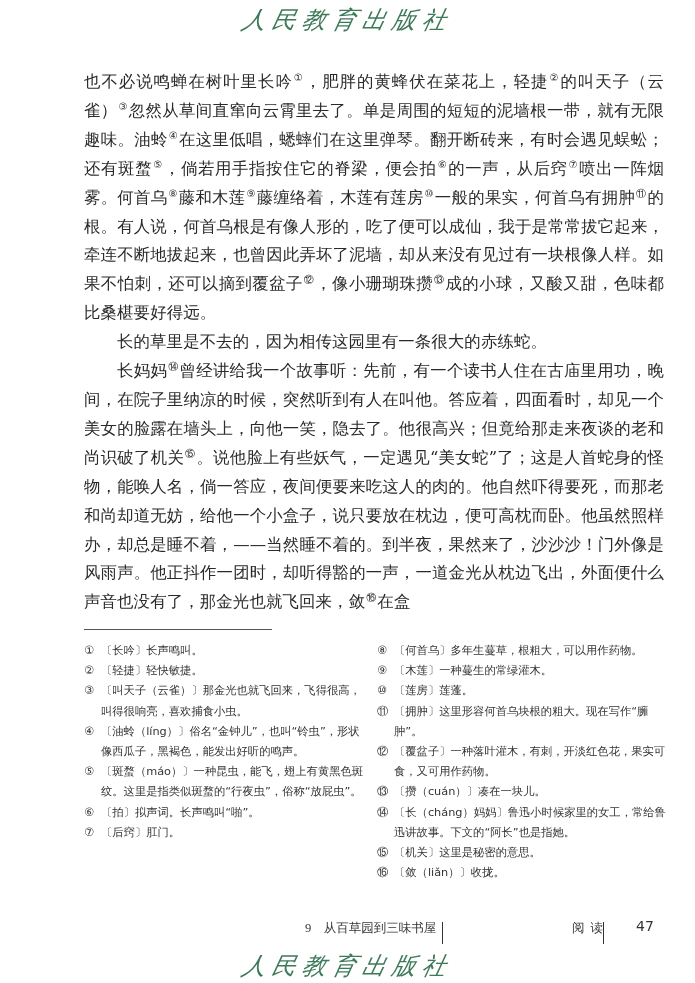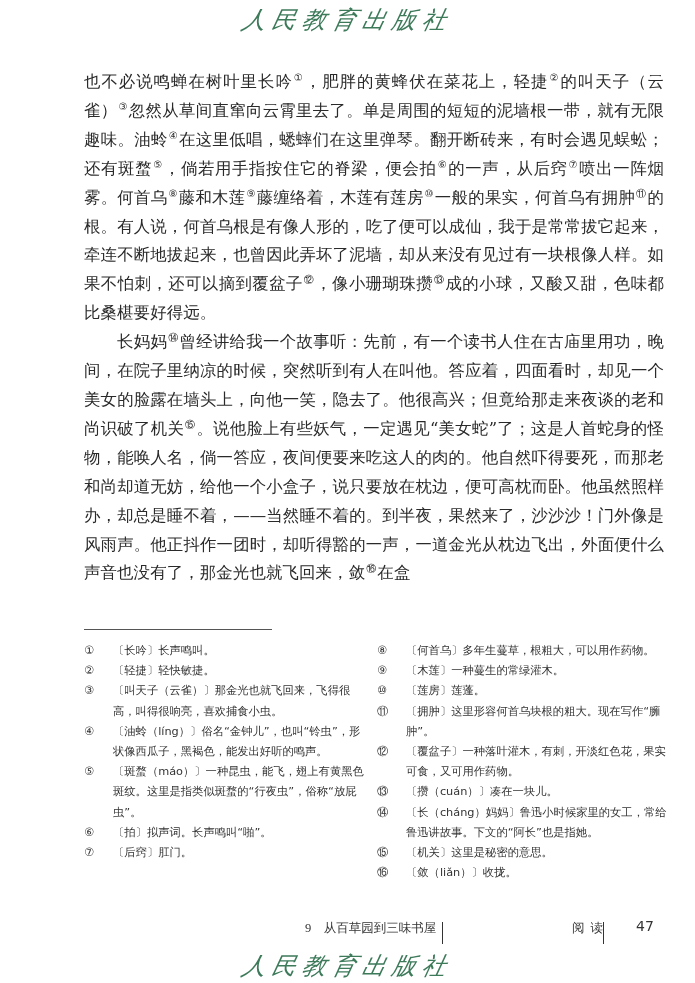--- a/index.html
+++ b/index.html
@@ -14,35 +14,36 @@
   .para { font-size: 16.4px; line-height: 28.9px; text-align: justify; text-align-last: left;
           margin: 0; letter-spacing: 0.15px; }
   .para.indent { text-indent: 33px; }
   sup.fn { font-size: 10px; line-height: 0; vertical-align: 6px; margin: 0 1px; }
   .rule { position: absolute; left: 84px; top: 629px; width: 188px; height: 1px; background: #555; }
   .notes { position: absolute; top: 641px; width: 300px; font-family: "DejaVu Sans", "Liberation Sans", sans-serif; font-size: 11.3px; line-height: 20.2px; color: #333; }
   .notes-left { left: 84px; width: 280px; }
   .notes-right { left: 377px; width: 290px; }
   .note { display: flex; margin: 0; }
   .note .num { flex: 0 0 auto; width: 17px; }
-  .note .txt { flex: 1; margin-left: 12px; }
+  .note .txt { flex: 1; }
   .footer { position: absolute; top: 920px; font-family: "DejaVu Serif", serif; font-size: 12.5px; color: #333; }
   .footer-chapter { left: 305px; font-family: Liberation Serif, serif; }
   .footer-sep1 { position: absolute; left: 442px; top: 922px; width: 1px; height: 22px; background: #333; }
   .footer-section { left: 572px; letter-spacing: 6px; }
   .footer-sep2 { position: absolute; left: 603px; top: 922px; width: 1px; height: 22px; background: #333; }
   .footer-page { left: 636px; font-size: 14px; top: 918px; font-family: "DejaVu Sans", sans-serif; }
 </style>
 </head>
 <body>
 
 <div class="publisher pub-top">人民教育出版社</div>
 
 <div class="body-text" id="body-text">
     <p class="para"><span>也不必说鸣蝉在树叶里长吟</span><sup class="fn">①</sup><span>，肥胖的黄蜂伏在菜花上，轻捷</span><sup class="fn">②</sup><span>的叫天子（云雀）</span><sup class="fn">③</sup><span>忽然从草间直窜向云霄里去了。单是周围的短短的泥墙根一带，就有无限趣味。油蛉</span><sup class="fn">④</sup><span>在这里低唱，蟋蟀们在这里弹琴。翻开断砖来，有时会遇见蜈蚣；还有斑蝥</span><sup class="fn">⑤</sup><span>，倘若用手指按住它的脊梁，便会拍</span><sup class="fn">⑥</sup><span>的一声，从后窍</span><sup class="fn">⑦</sup><span>喷出一阵烟雾。何首乌</span><sup class="fn">⑧</sup><span>藤和木莲</span><sup class="fn">⑨</sup><span>藤缠络着，木莲有莲房</span><sup class="fn">⑩</sup><span>一般的果实，何首乌有拥肿</span><sup class="fn">⑪</sup><span>的根。有人说，何首乌根是有像人形的，吃了便可以成仙，我于是常常拔它起来，牵连不断地拔起来，也曾因此弄坏了泥墙，却从来没有见过有一块根像人样。如果不怕刺，还可以摘到覆盆子</span><sup class="fn">⑫</sup><span>，像小珊瑚珠攒</span><sup class="fn">⑬</sup><span>成的小球，又酸又甜，色味都比桑椹要好得远。</span></p>
+    <p class="para indent"><span>长的草里是不去的，因为相传这园里有一条很大的赤练蛇。</span></p>
     <p class="para indent"><span>长妈妈</span><sup class="fn">⑭</sup><span>曾经讲给我一个故事听：先前，有一个读书人住在古庙里用功，晚间，在院子里纳凉的时候，突然听到有人在叫他。答应着，四面看时，却见一个美女的脸露在墙头上，向他一笑，隐去了。他很高兴；但竟给那走来夜谈的老和尚识破了机关</span><sup class="fn">⑮</sup><span>。说他脸上有些妖气，一定遇见“美女蛇”了；这是人首蛇身的怪物，能唤人名，倘一答应，夜间便要来吃这人的肉的。他自然吓得要死，而那老和尚却道无妨，给他一个小盒子，说只要放在枕边，便可高枕而卧。他虽然照样办，却总是睡不着，——当然睡不着的。到半夜，果然来了，沙沙沙！门外像是风雨声。他正抖作一团时，却听得豁的一声，一道金光从枕边飞出，外面便什么声音也没有了，那金光也就飞回来，敛</span><sup class="fn">⑯</sup><span>在盒</span></p>
   </div>
 
 <div class="rule"></div>
 
 <div class="notes notes-left" id="notes-left">
     <div class="note">
       <span class="num">①</span>
       <span class="txt">〔长吟〕长声鸣叫。</span>
     </div>

